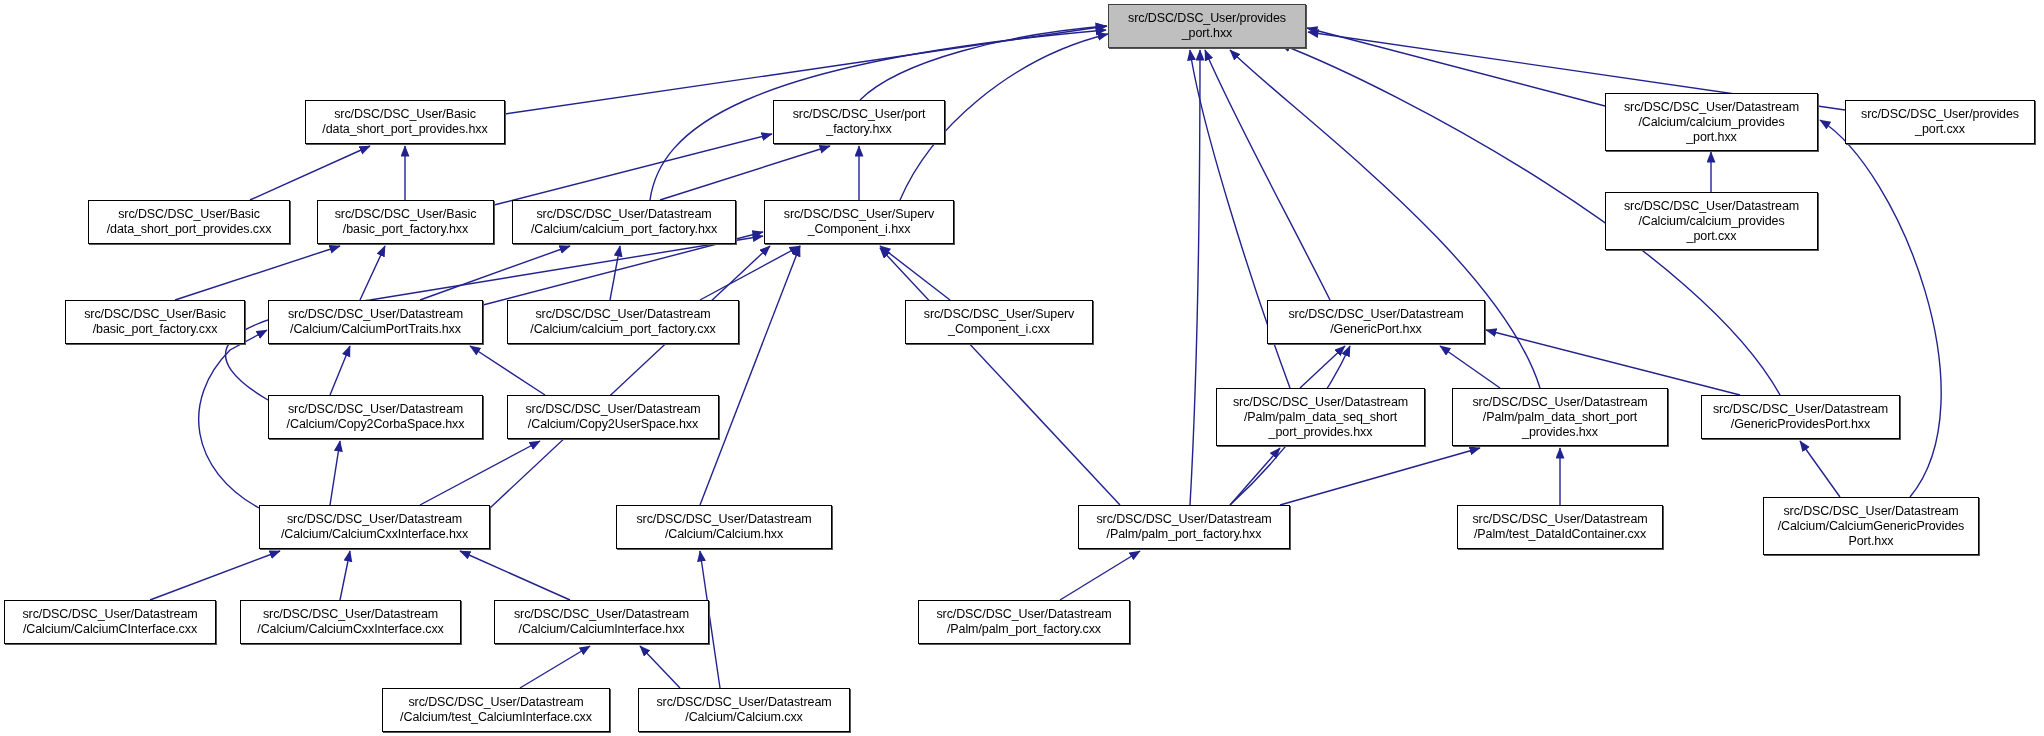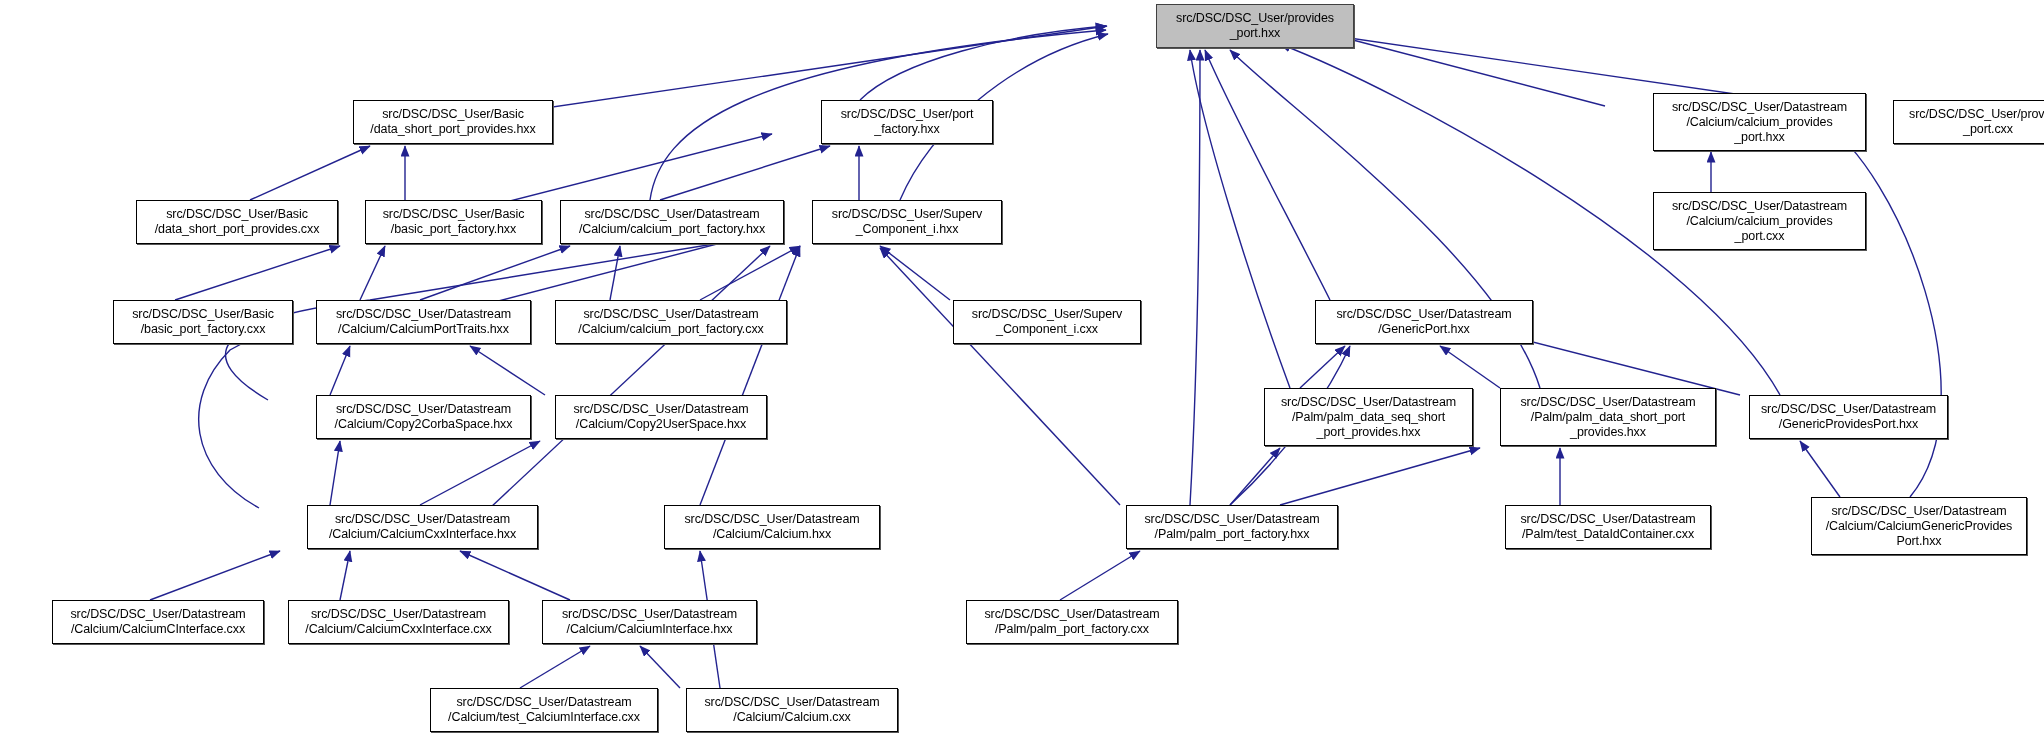--- a/index.html
+++ b/index.html
@@ -22,21 +22,20 @@
     font-size:12.5px;
     line-height:15px;
     text-align:center;
     display:flex;
     align-items:center;
     justify-content:center;
     padding:1px 3px;
     white-space:pre-line;
     letter-spacing:-0.1px;
     box-shadow:1px 1px 0 #555;
-    margin-left:48px;
   }
   .node.root{
     background:#bfbfbf;
     border:1px solid #404040;
   }
   .node span{display:block;width:100%;}
 </style>
 </head>
 <body>
 

